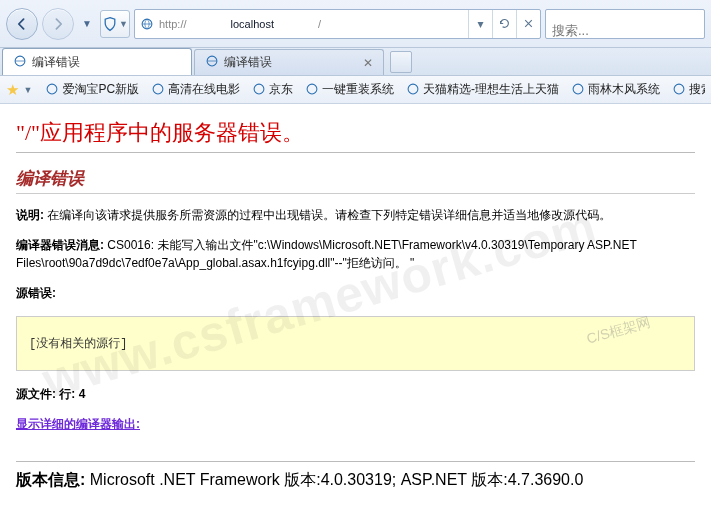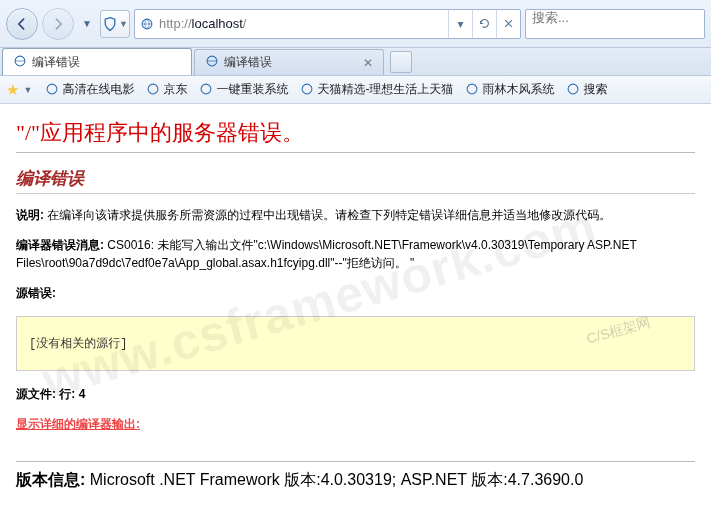--- a/index.html
+++ b/index.html
@@ -33,32 +33,32 @@
 .addr-wrap {
   flex: 1; display: flex; align-items: center; height: 30px;
   background: #fff; border: 1px solid #9fb4d0; border-radius: 2px;
   position: relative;
 }
 .addr-icon {
   width: 24px; display: flex; align-items: center; justify-content: center;
   color: #2a6fb3; font-size: 14px;
 }
 .addr-input {
-  flex: 1; border: none; outline: none; font-size: 13px;
-  color: #333; height: 26px; background: transparent;
+  flex: 1; border: none; outline: none; font-size: 11px;
+  color: #333; height: 26px; background: transparent; gap: 44px;
 }
 .addr-input .gray { color: #888; }
 .addr-input .black { color: #0f172a; }
 .addr-btn {
   width: 24px; height: 28px; display: flex; align-items: center; justify-content: center;
   background: transparent; border: none; color: #5a758f; font-size: 12px;
   border-left: 1px solid #cdd9e7;
 }
 .search-wrap {
-  width: 180px; height: 30px; display: flex; align-items: flex-start;
+  width: 160px; height: 30px; display: flex; align-items: flex-end;
   background: #fff; border: 1px solid #9fb4d0; border-radius: 2px;
 }
 .search-input {
   flex: 1; border: none; outline: none; font-size: 13px;
   padding: 0 6px; color: #666; background: transparent;
 }
 
 .tabs {
   height: 28px; background: linear-gradient(#e4ecf7,#d8e3f1);
   border-bottom: 1px solid #b8c7da;
@@ -112,21 +112,21 @@
 .para { font-size: 12px; line-height: 1.5; margin-bottom: 12px; }
 .para b { font-weight: 700; }
 .srcbox {
   background: #ffffcc; border: 1px solid #ccc;
   padding: 18px 12px; margin: 14px 0 14px 0;
 }
 .srcbox-inner {
   font-family: Consolas, "Courier New", monospace;
   font-size: 12px; color: #333; white-space: pre;
 }
-.link { color: #ef4444; text-decoration: underline; font-size: 12px; font-weight: 700; }
+.link { color: #6d28d9; text-decoration: underline; font-size: 12px; font-weight: 700; }
 .hr3 { border: none; border-top: 1px solid #bbb; margin: 28px 0 8px 0; }
 .verinfo { font-size: 16px; }
 
 .watermark {
   position: absolute; left: 36px; top: 250px;
   font-size: 50px; font-weight: 700; color: rgba(0,0,0,0.06);
   transform: rotate(-16deg); transform-origin: left top;
   letter-spacing: 1px; font-family: Arial, sans-serif; pointer-events: none;
   white-space: nowrap;
 }
@@ -209,20 +209,26 @@
 </div>
 
 <div class="favbar">
   <span class="star">★</span>
   <span class="arrowdn">▼</span>
   <div id="fav-mount" style="display:flex;gap:6px;align-items:center;flex:1;overflow:hidden;">
       <span class="favitem">
         <span class="ie-ico"><svg class="ie" viewBox="0 0 20 20" width="12" height="12">
             <circle cx="10" cy="10" r="7" fill="none" stroke="#2a6fb3" stroke-width="1.5"></circle>
           </svg></span>
+        <span>爱淘宝PC新版</span>
+      </span>
+      <span class="favitem">
+        <span class="ie-ico"><svg class="ie" viewBox="0 0 20 20" width="12" height="12">
+            <circle cx="10" cy="10" r="7" fill="none" stroke="#2a6fb3" stroke-width="1.5"></circle>
+          </svg></span>
         <span>高清在线电影</span>
       </span>
       <span class="favitem">
         <span class="ie-ico"><svg class="ie" viewBox="0 0 20 20" width="12" height="12">
             <circle cx="10" cy="10" r="7" fill="none" stroke="#2a6fb3" stroke-width="1.5"></circle>
           </svg></span>
         <span>京东</span>
       </span>
       <span class="favitem">
         <span class="ie-ico"><svg class="ie" viewBox="0 0 20 20" width="12" height="12">

